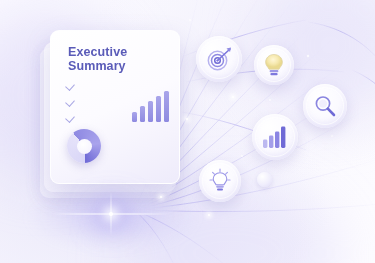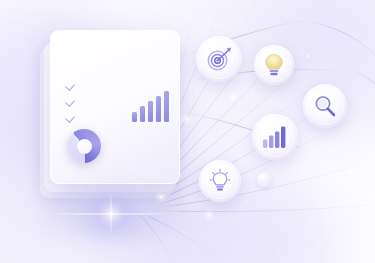--- a/index.html
+++ b/index.html
@@ -171,20 +171,24 @@
         <circle cx="70" cy="60" r="1"></circle>
     </g>
   </svg>
 
   <div class="doc-stack">
     <div class="sheet sheet-back2"></div>
     <div class="sheet sheet-back1"></div>
 
     <div class="sheet sheet-front">
 
+      <div class="doc-title">
+        <span>Executive</span>
+        <span>Summary</span>
+      </div>
 
       <div class="rows">
         <div class="row">
           <span class="tick"></span>
           <span class="lines">
             <i class="ln w100"></i><i class="ln w78"></i>
           </span>
         </div>
         <div class="row">
           <span class="tick"></span>

